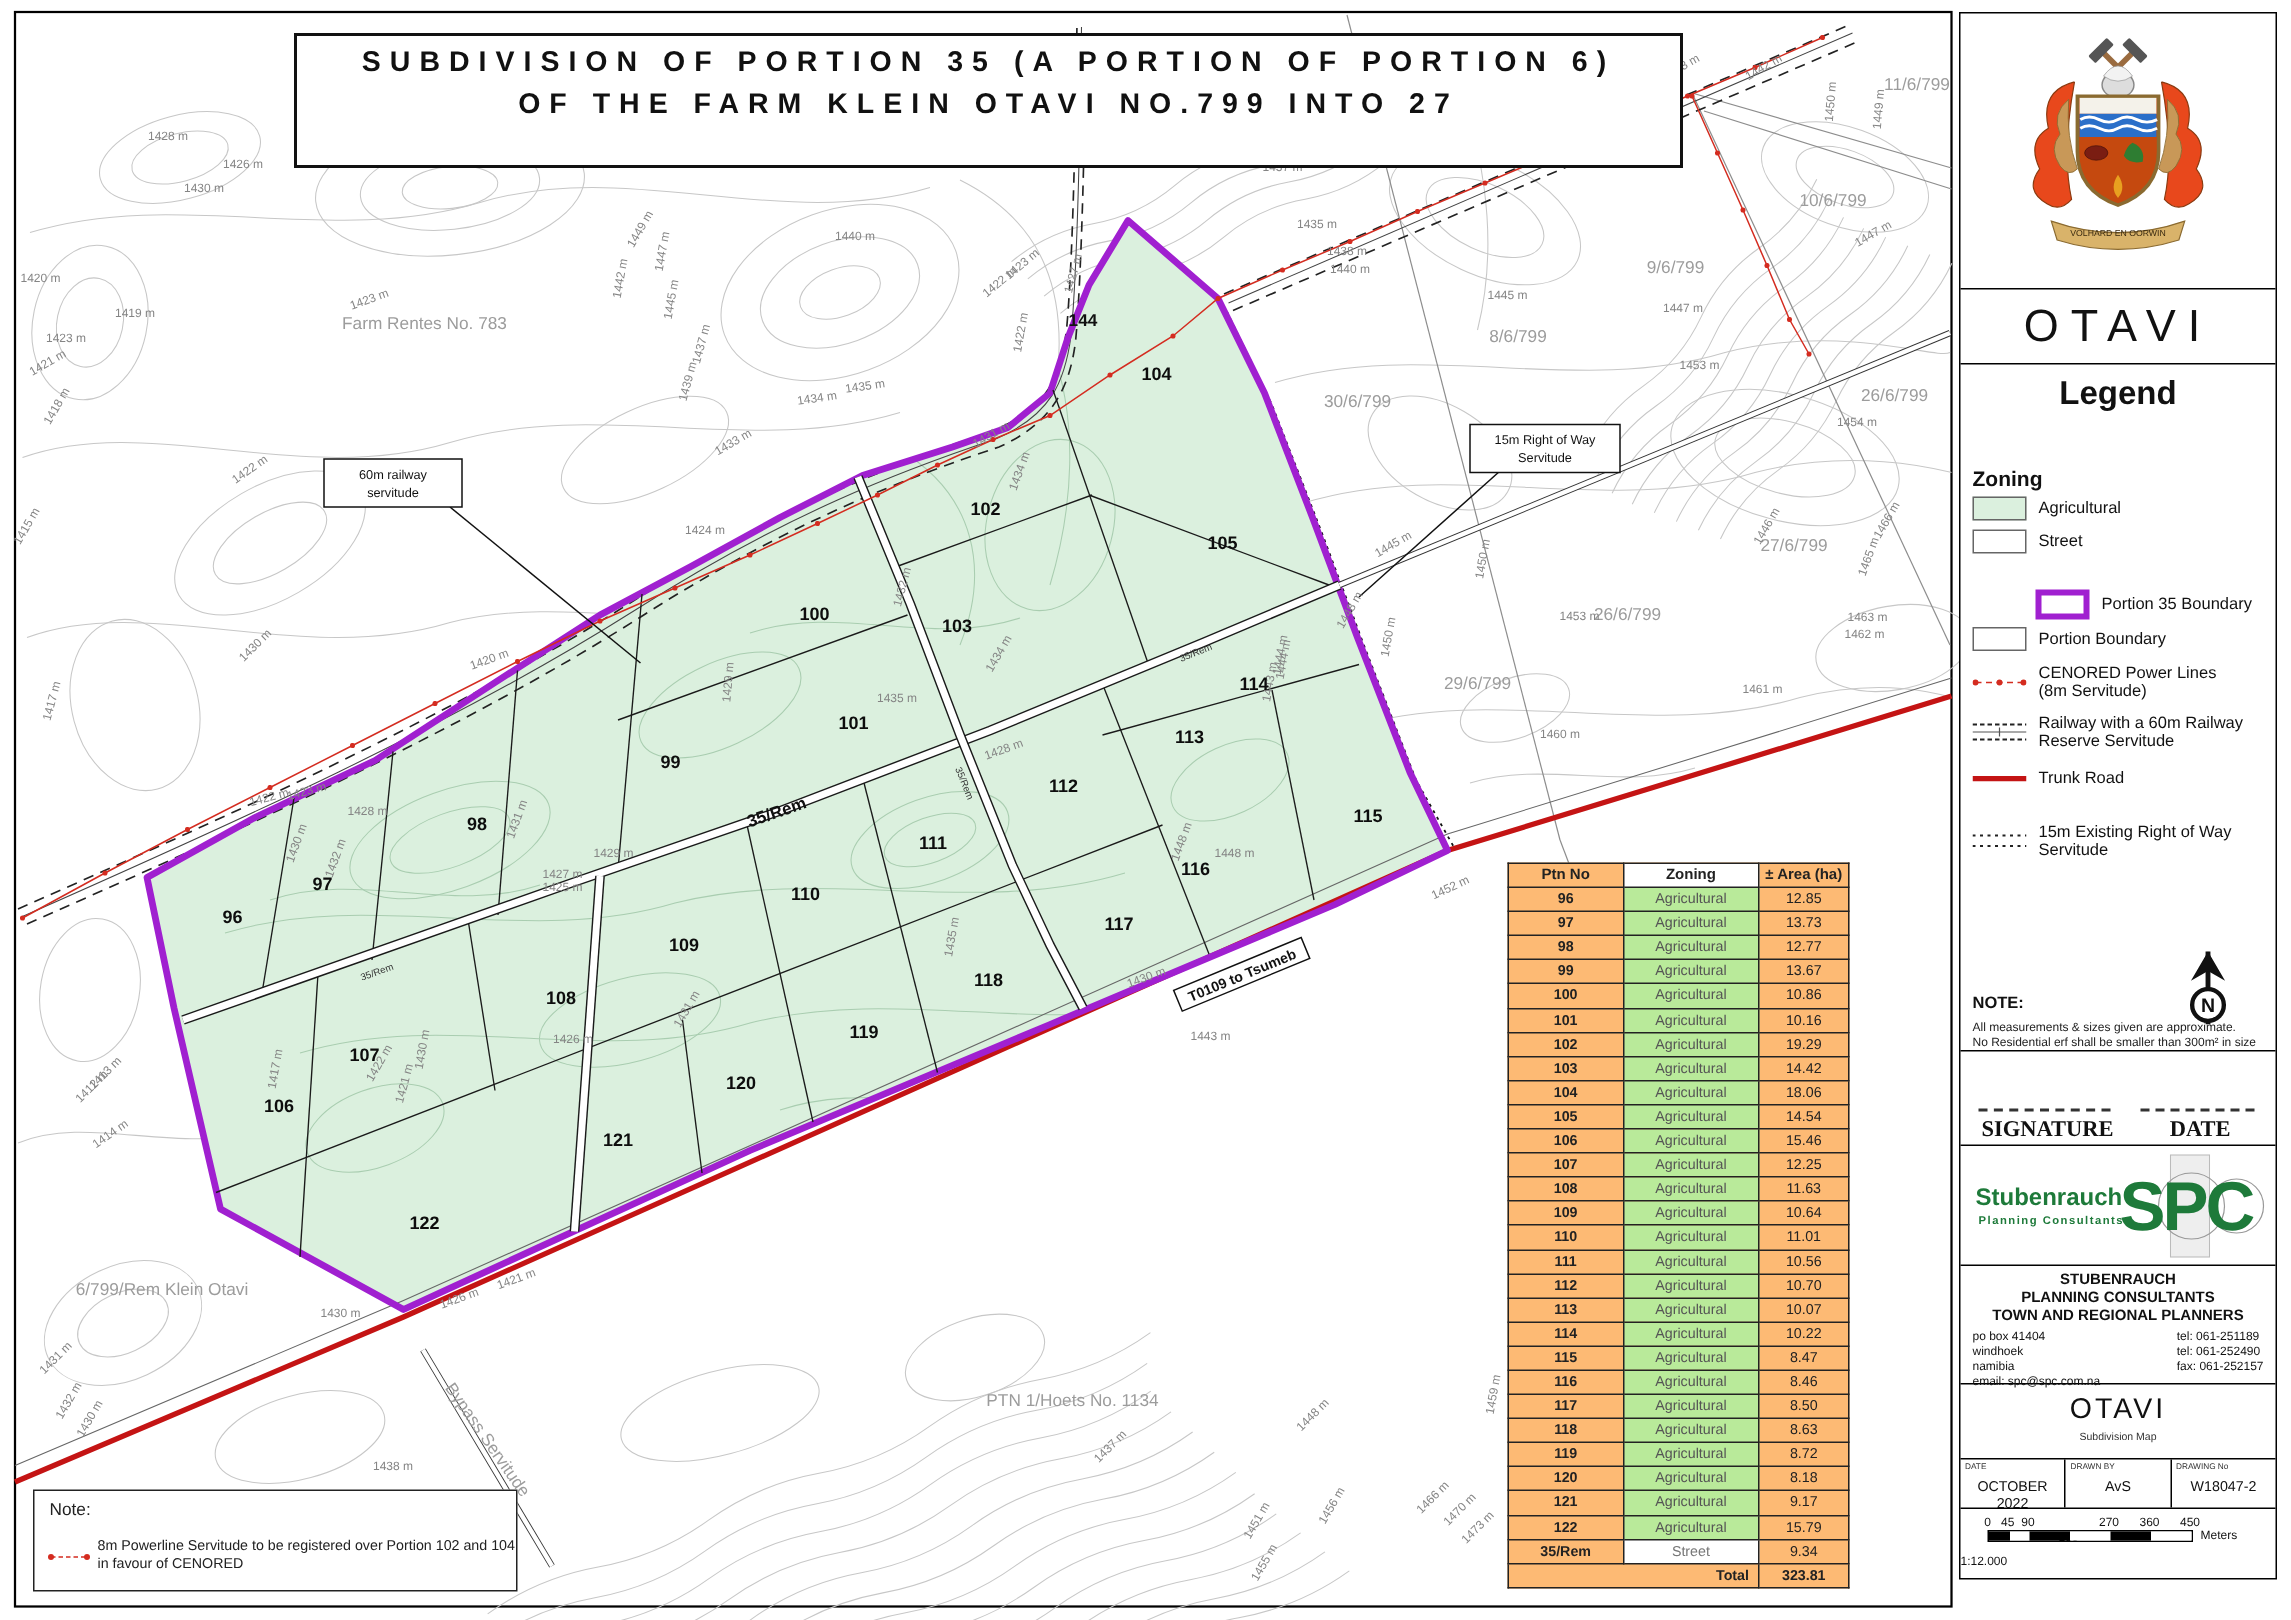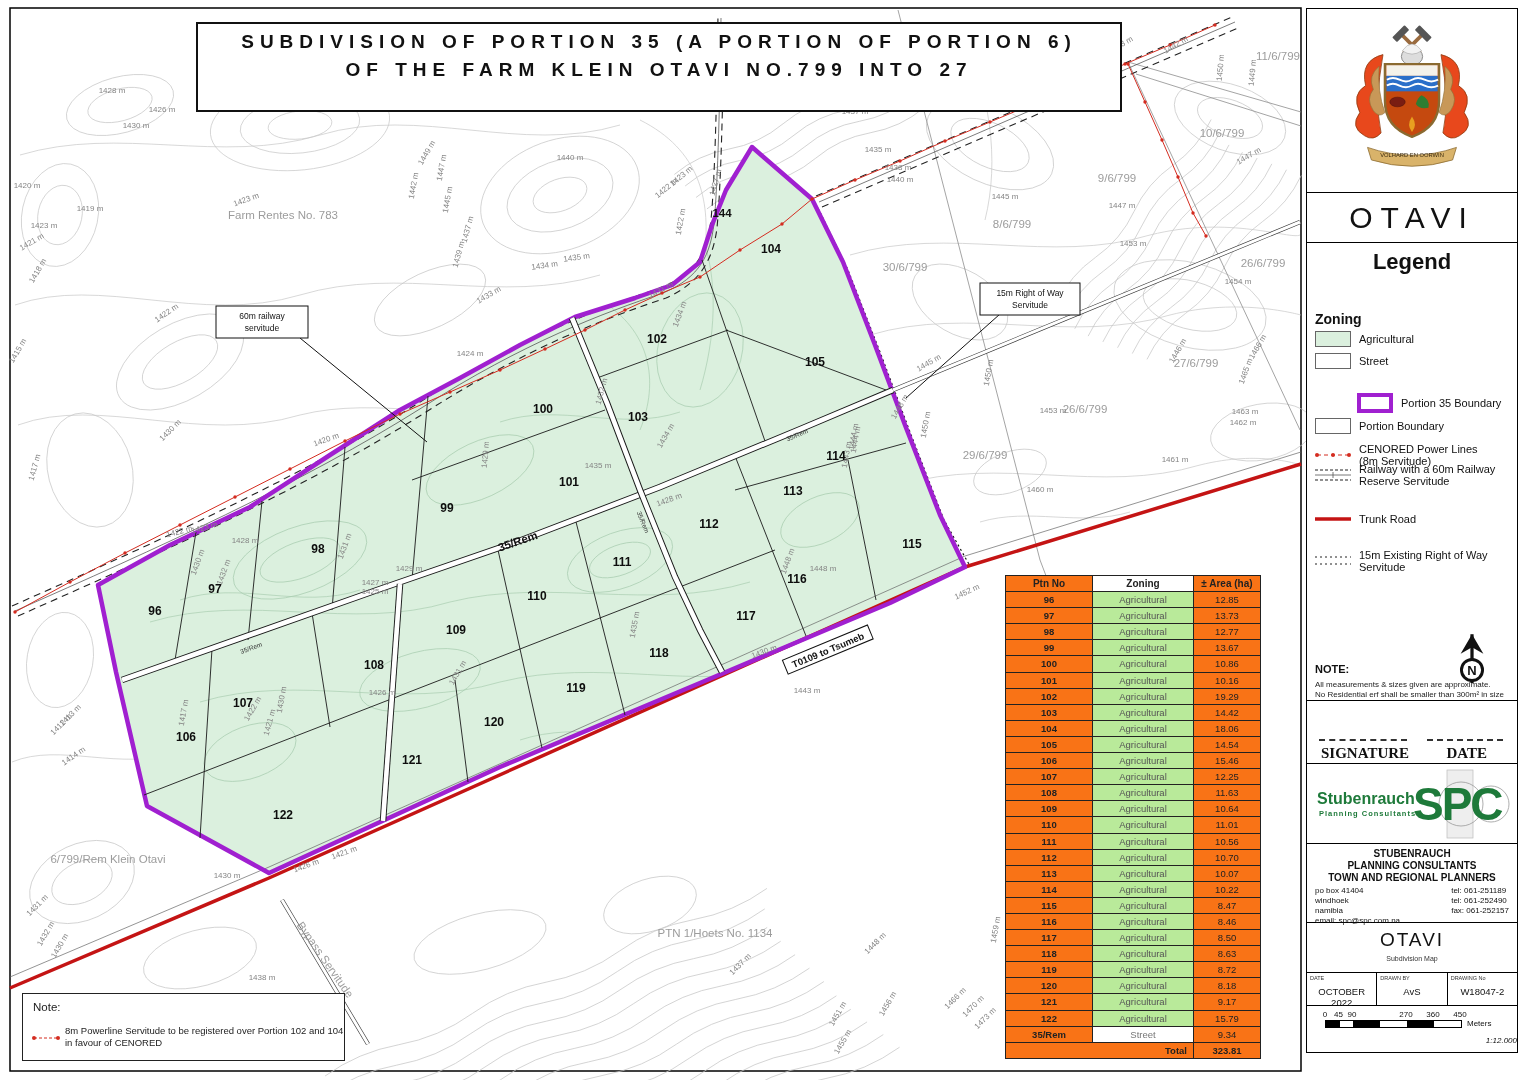--- a/index.html
+++ b/index.html
@@ -38,21 +38,21 @@
 
   
   #notebox{position:absolute;left:22px;top:993px;width:323px;height:68px;background:#fff;
     border:1.5px solid #222;box-sizing:border-box;font-size:9.5px;color:#222;}
   #notebox .nb-title{position:absolute;left:10px;top:7px;font-size:11.5px;}
   #notebox .nb-glyph{position:absolute;left:8px;top:40px;}
   #notebox .nb-l1{position:absolute;left:42px;top:31px;white-space:nowrap;}
   #notebox .nb-l2{position:absolute;left:42px;top:43px;}
 
   
-  #ptn-table{position:absolute;left:1005px;top:575px;width:256px;border-collapse:collapse;background:#f97316;
+  #ptn-table{position:absolute;left:1005px;top:575px;width:228px;border-collapse:collapse;background:#fdba74;
     font-size:9.5px;color:#222;}
   #ptn-table th,#ptn-table td{border:1px solid #222;padding:0 3px;height:15.1px;line-height:15.1px;}
   #ptn-table th{font-size:10px;}
   .c-ptn{width:98px;text-align:center;font-weight:bold;}
   .c-zone{width:112px;text-align:center;background:var(--table-zone-green);color:#555;}
   .c-area{width:72px;text-align:center;}
   .zone-street{background:#fff !important;color:#777;}
   #ptn-table .tot-lbl{text-align:right;font-weight:bold;padding-right:6px;}
   #ptn-table .tot-val{text-align:center;font-weight:bold;}
 
@@ -94,21 +94,21 @@
   .sec-meta{height:33px;display:flex;}
   .meta-cell{flex:1;border-right:1.2px solid #000;position:relative;box-sizing:border-box;}
   .meta-cell:last-child{border-right:none;}
   .meta-cap{position:absolute;left:3px;top:2px;font-size:5.5px;color:#333;}
   .meta-val{position:absolute;width:100%;text-align:center;top:13px;font-size:9.5px;}
   .sec-scale{height:46px;border-bottom:none;font-size:8px;}
   #scale-ticks span{position:absolute;top:4px;transform:translateX(-50%);}
   .sb-bar{position:absolute;left:18px;top:14px;height:6px;border:1px solid #000;display:flex;box-sizing:content-box;}
   .sb-seg{height:6px;}
   .sb-meters{position:absolute;left:160px;top:13px;}
-  .sb-ratio{position:absolute;width:100%;text-align:right;top:30px;font-style:italic;}
+  .sb-ratio{position:absolute;width:100%;text-align:left;top:30px;}
 </style>
 </head>
 <body>
 
 <div id="stage">
 
   <svg id="mapsvg" width="1527" height="1080" viewBox="0 0 1527 1080">
     <defs>
       <marker id="pd" markerWidth="4" markerHeight="4" refX="2" refY="2">
         <circle cx="2" cy="2" r="1.7" fill="#d42c20"></circle>
@@ -695,21 +695,21 @@
         <svg width="36" height="10">
           <line x1="2" y1="5" x2="34" y2="5" stroke="#d42c20" stroke-width="1" stroke-dasharray="4 3"></line>
           <circle cx="2" cy="5" r="2" fill="#d42c20"></circle>
             <circle cx="18" cy="5" r="2" fill="#d42c20"></circle>
             <circle cx="34" cy="5" r="2" fill="#d42c20"></circle>
         </svg>
         <span class="lg-2l">
           <span>CENORED Power Lines</span><br><span>(8m Servitude)</span>
         </span>
       </div>
-      <div class="lg-row" style="top:220px;align-items:center;">
+      <div class="lg-row" style="top:233px;align-items:center;">
         <svg width="36" height="14">
           <line x1="0" y1="2" x2="36" y2="2" stroke="#222" stroke-width="1.2" stroke-dasharray="3 2"></line>
           <line x1="0" y1="7" x2="36" y2="7" stroke="#555" stroke-width=".8"></line>
           <line x1="18" y1="4" x2="18" y2="10" stroke="#555" stroke-width=".8"></line>
           <line x1="0" y1="12" x2="36" y2="12" stroke="#222" stroke-width="1.2" stroke-dasharray="3 2"></line>
         </svg>
         <span class="lg-2l">
           <span>Railway with a 60m Railway</span><br><span>Reserve Servitude</span>
         </span>
       </div>

